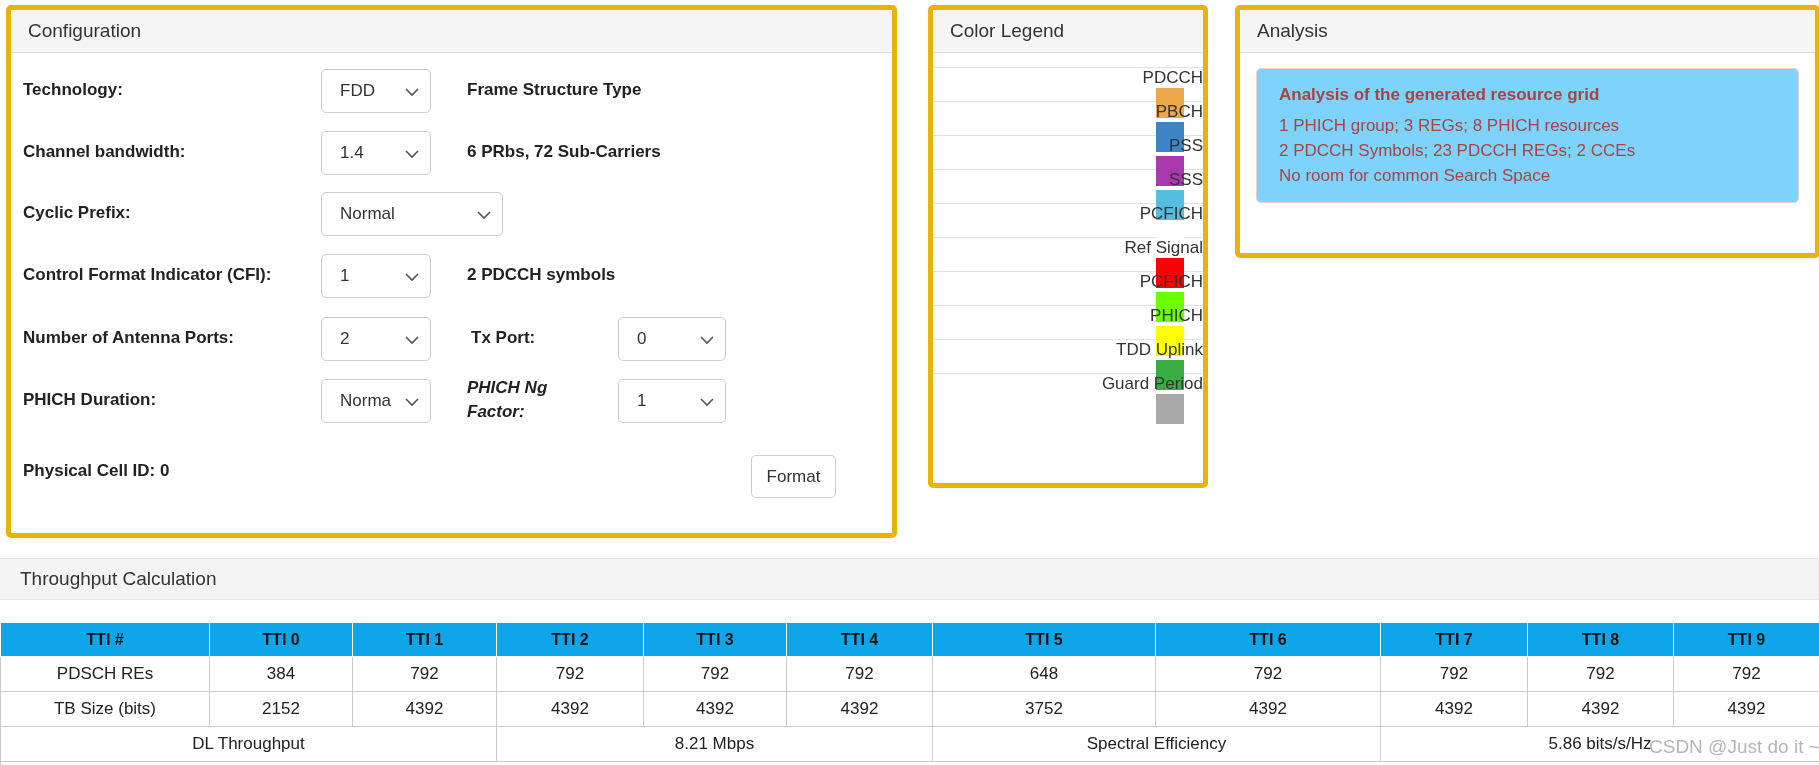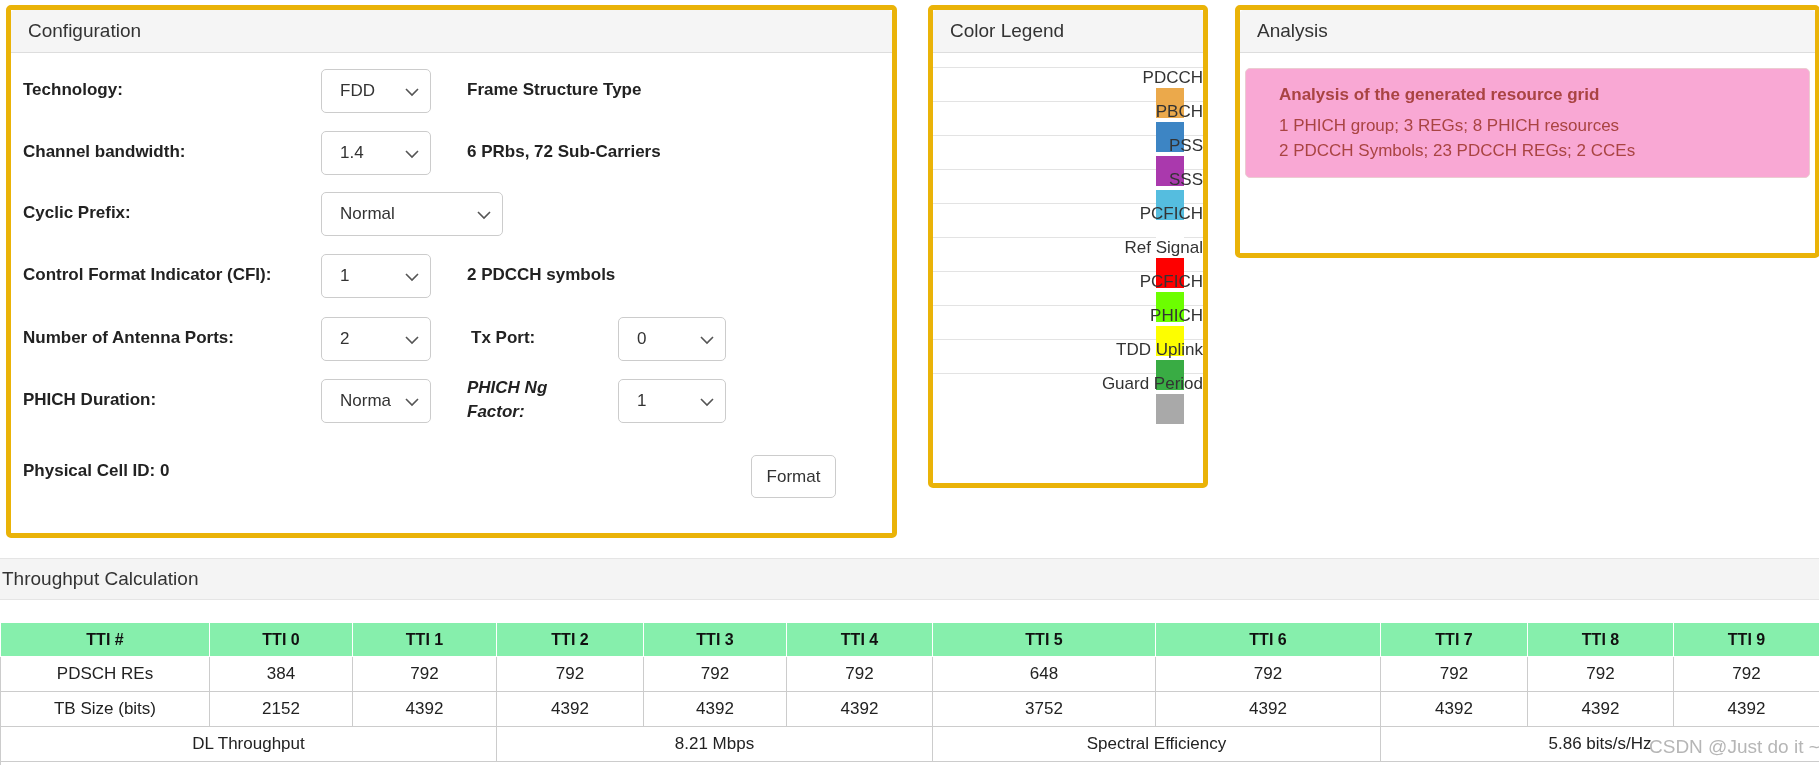--- a/index.html
+++ b/index.html
@@ -34,36 +34,36 @@
   
   .legend-list{margin-top:14px;}
   .legend-row{
     display:flex;align-items:flex-end;justify-content:space-between;height:34px;
     box-sizing:border-box;border-top:1px solid #e3e3e3;padding-left:17px;flex-direction:column;
   }
   .legend-label{font-size:17px;color:#333;}
   .legend-swatch{width:28px;height:30px;margin-right:19px;flex:0 0 auto;}
   
   .alert{
-    margin:15px 5px;padding:12px 18px 14px 33px;background:#f9a8d4;
+    margin:15px 16px;padding:12px 18px 14px 22px;background:#7dd3fc;
     border:1px solid #ebccd1;border-radius:5px;color:#a94442;
   }
   .alert-heading{font-size:17px;font-weight:bold;margin:4px 0 8px 0;}
   .alert-line{font-size:17px;line-height:25px;}
   
   .section-bar{
     position:absolute;left:0;top:558px;width:1819px;height:42px;box-sizing:border-box;
     background:#f4f4f4;border-top:1px solid #e5e5e5;border-bottom:1px solid #e5e5e5;
-    display:flex;align-items:center;padding-left:2px;font-size:19px;color:#333;
+    display:flex;align-items:center;padding-left:20px;font-size:19px;color:#333;
   }
   table.tti{
     position:absolute;left:0;top:622px;width:1819px;border-collapse:collapse;table-layout:fixed;
   }
   table.tti th{
-    background:#86efac;border:1px solid #fff;height:33px;font-size:16px;
+    background:#0ea5e9;border:1px solid #fff;height:33px;font-size:16px;
     font-weight:bold;color:#111;text-align:center;padding:0;
   }
   table.tti td{
     background:#fff;border:1px solid #ccc;height:34px;font-size:17px;color:#222;
     text-align:center;padding:0;
   }
   td.rowlabel{background:#d2d2d2;border-bottom:1px solid #1a1a1a;}
   td.info{background:#d9edf7;color:#31708f;}
   td.info-dl{border-top:1px solid #1a1a1a;}
   td.summary-val{height:33px;}
@@ -203,20 +203,21 @@
 
 <div class="panel" style="left:1235px;top:5px;width:575px;height:243px;">
   <div class="panel-heading">
     <span>Analysis</span>
   </div>
   <div class="panel-body">
     <div class="alert">
       <div class="alert-heading">Analysis of the generated resource grid</div>
       <div class="alert-line">1 PHICH group; 3 REGs; 8 PHICH resources</div>
       <div class="alert-line">2 PDCCH Symbols; 23 PDCCH REGs; 2 CCEs</div>
+      <div class="alert-line">No room for common Search Space</div>
     </div>
   </div>
 </div>
 
 <div class="section-bar">
   <span>Throughput Calculation</span>
 </div>
 
 <table class="tti">
   <colgroup>

